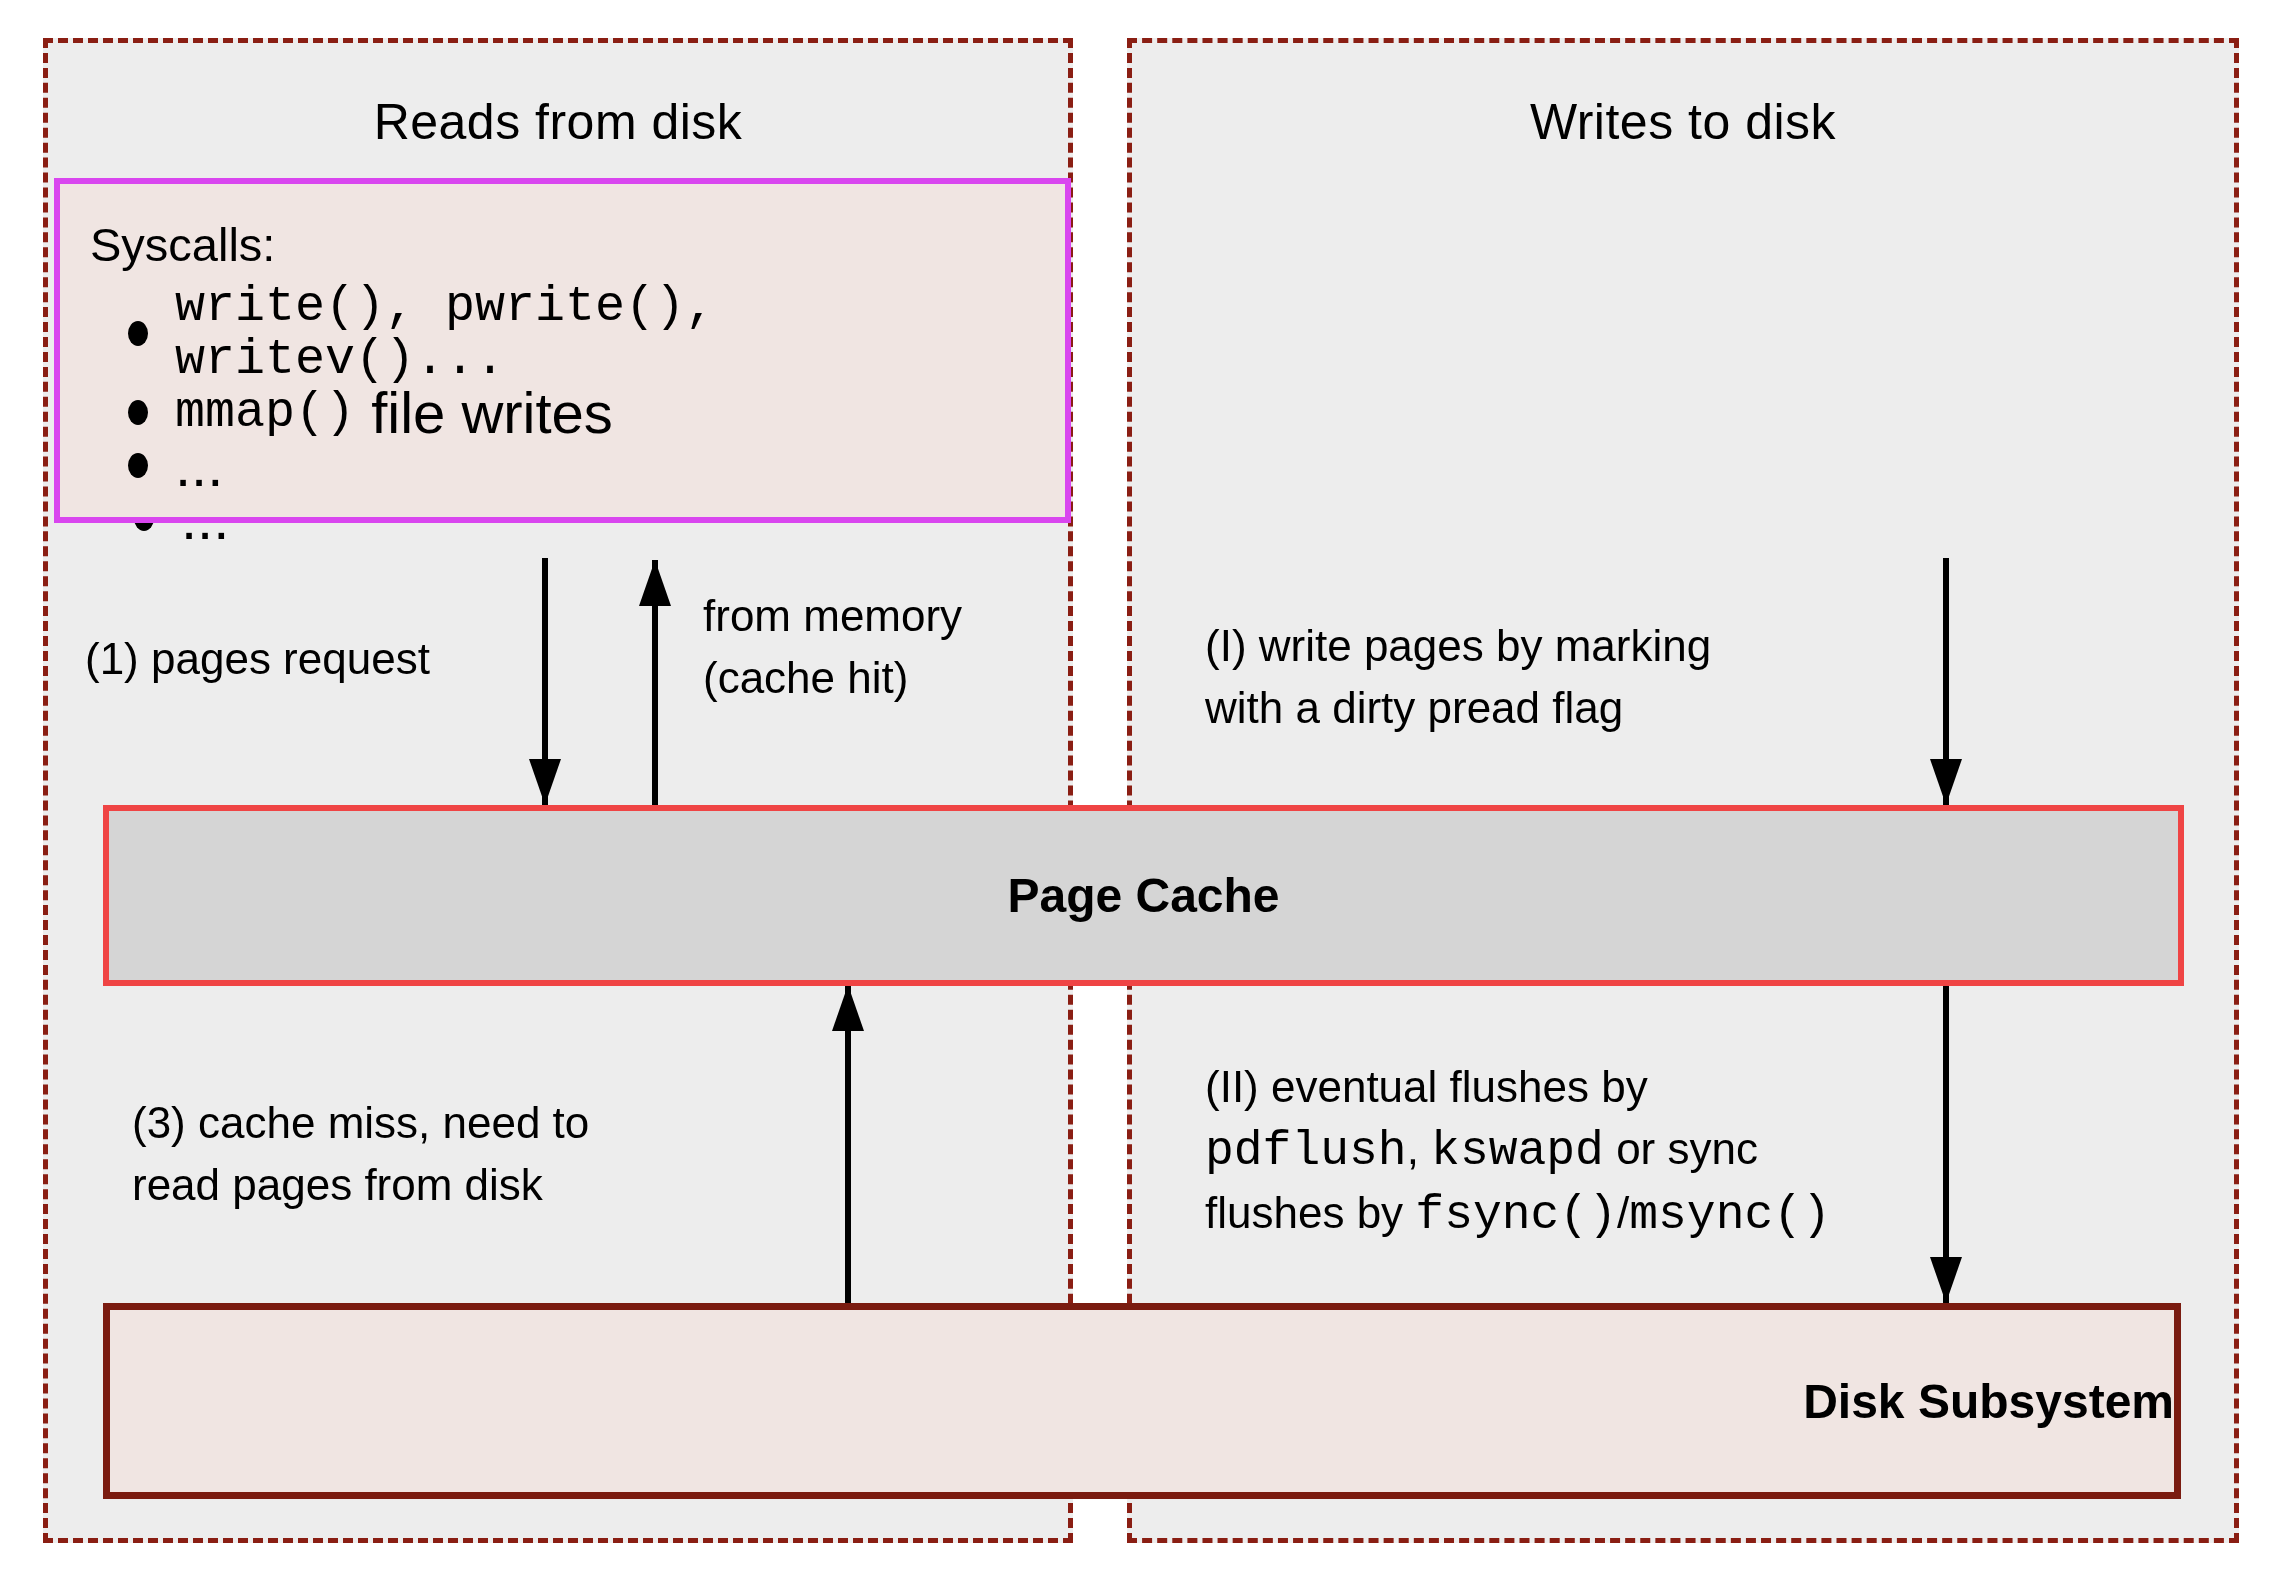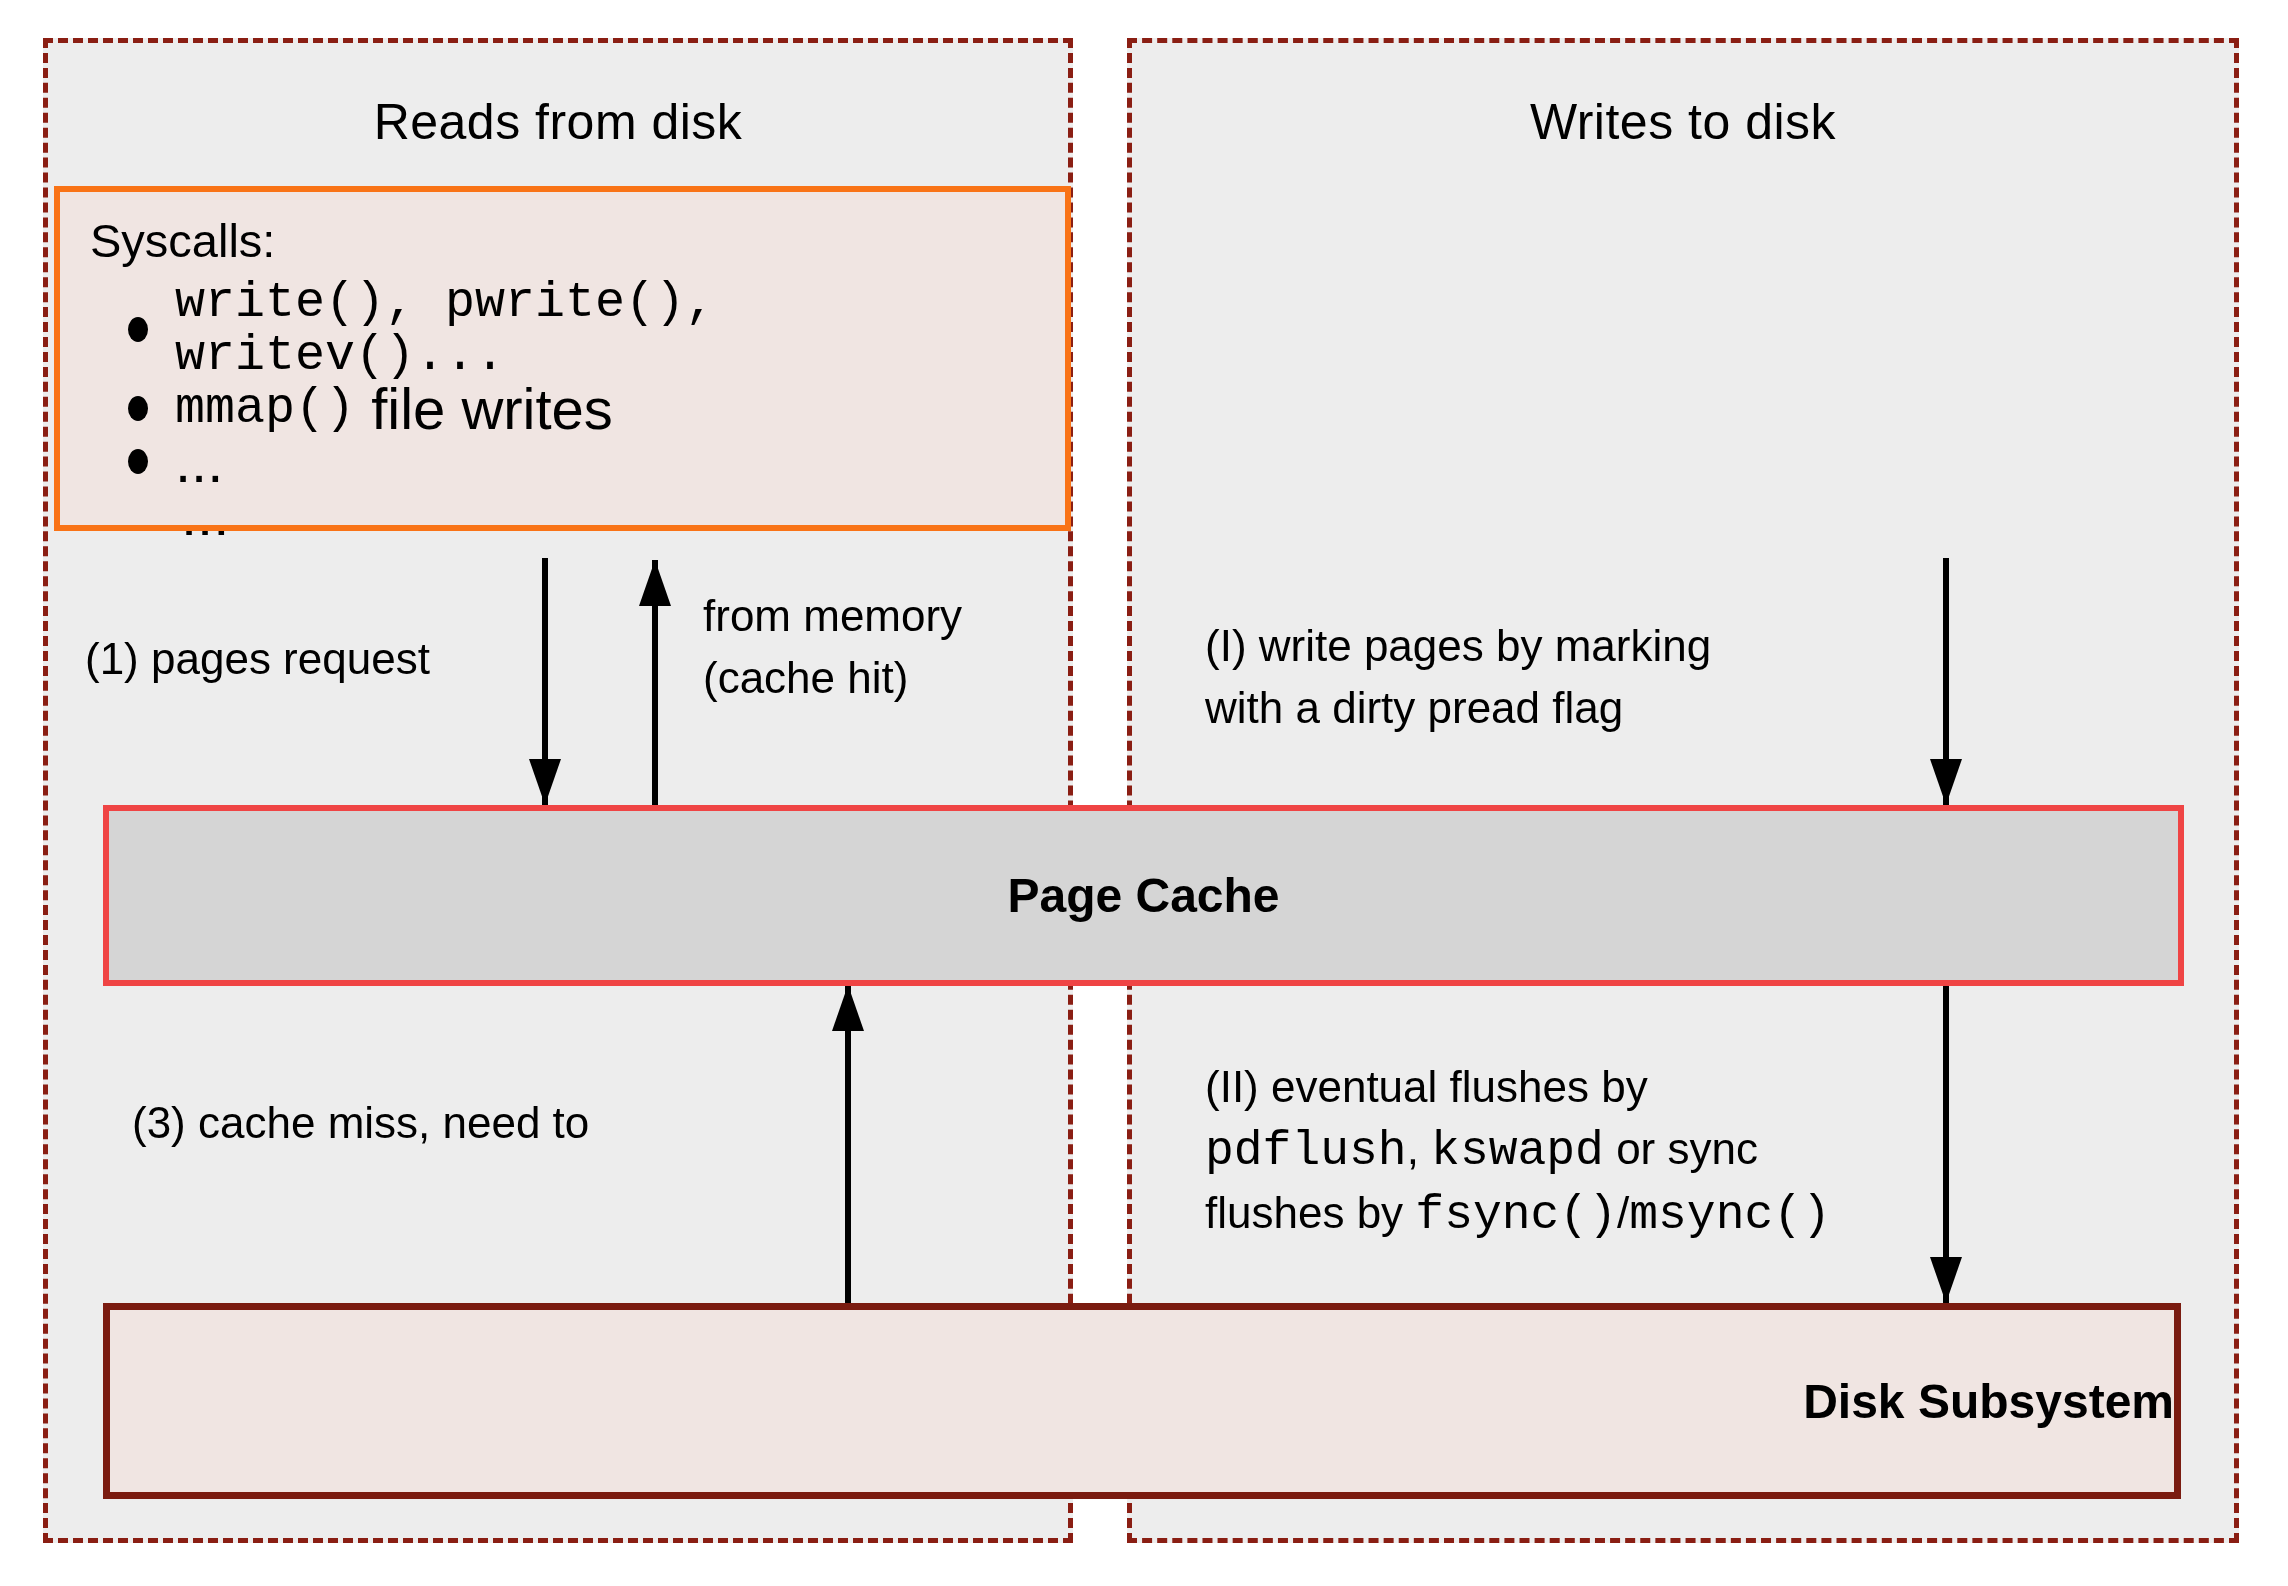--- a/index.html
+++ b/index.html
@@ -18,23 +18,23 @@
   .panel-reads  { left:43px;   width:1030px; }
   .panel-writes { left:1127px; width:1112px; }
 
   .panel-title {
     position:absolute; top:50px; left:0; width:100%; text-align:center;
     font-size:50px; font-weight:normal; letter-spacing:0.5px;
   }
 
   
   .syscalls-box {
-    position:absolute; top:186px; height:345px;
-    background:#f0e5e2; border:6px solid #f97316; box-sizing:border-box;
-    padding:14px 0 0 30px; z-index:2;
+    position:absolute; top:178px; height:345px;
+    background:#f0e5e2; border:6px solid #d946ef; box-sizing:border-box;
+    padding:26px 0 0 30px; z-index:2;
   }
   .syscalls-reads  { left:60px; width:928px; }
   .syscalls-writes { left:54px; width:1017px; }
 
   .sys-heading { font-size:47px; line-height:70px; }
   .sys-item { display:flex; align-items:center; line-height:53px; padding-left:38px; }
   .bullet {
     flex:0 0 auto; width:20px; height:25px; border-radius:50%;
     background:#000; margin-right:27px;
   }
@@ -156,20 +156,21 @@
     <div>(cache hit)</div>
   </div>
 
   <div class="flow-label label-i">
     <div>(I) write pages by marking</div>
     <div>with a dirty pread flag</div>
   </div>
 
   <div class="flow-label label-3">
     <div>(3) cache miss, need to</div>
+    <div>read pages from disk</div>
   </div>
 
   <div class="flow-label label-ii">
     <div>(II) eventual flushes by</div>
     <div><span class="mono">pdflush</span><span style="white-space:pre">, </span><span class="mono">kswapd</span><span style="white-space:pre"> or sync</span></div>
     <div><span style="white-space:pre">flushes by </span><span class="mono">fsync()</span><span>/</span><span class="mono">msync()</span></div>
   </div>
 
 </div>
 

